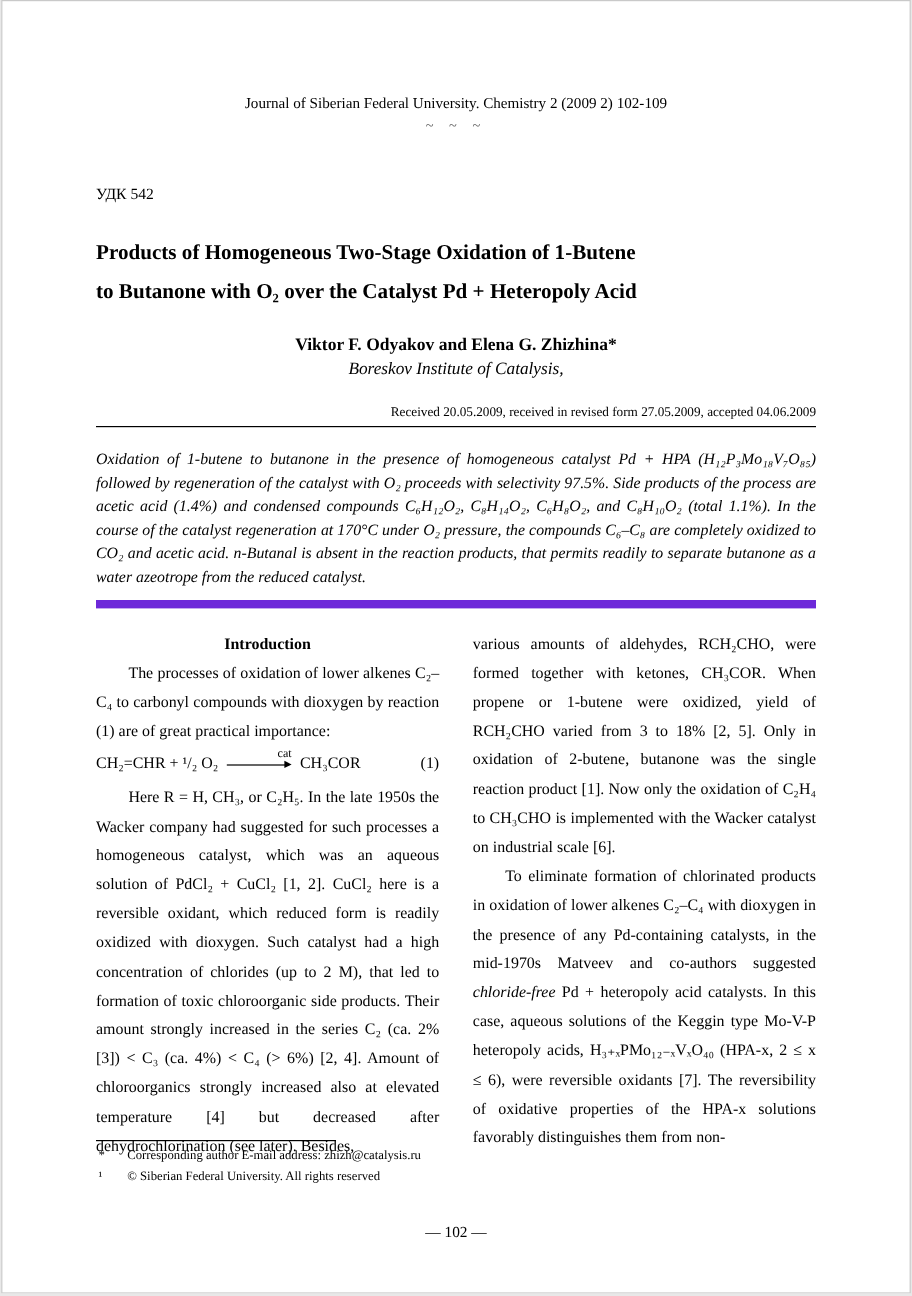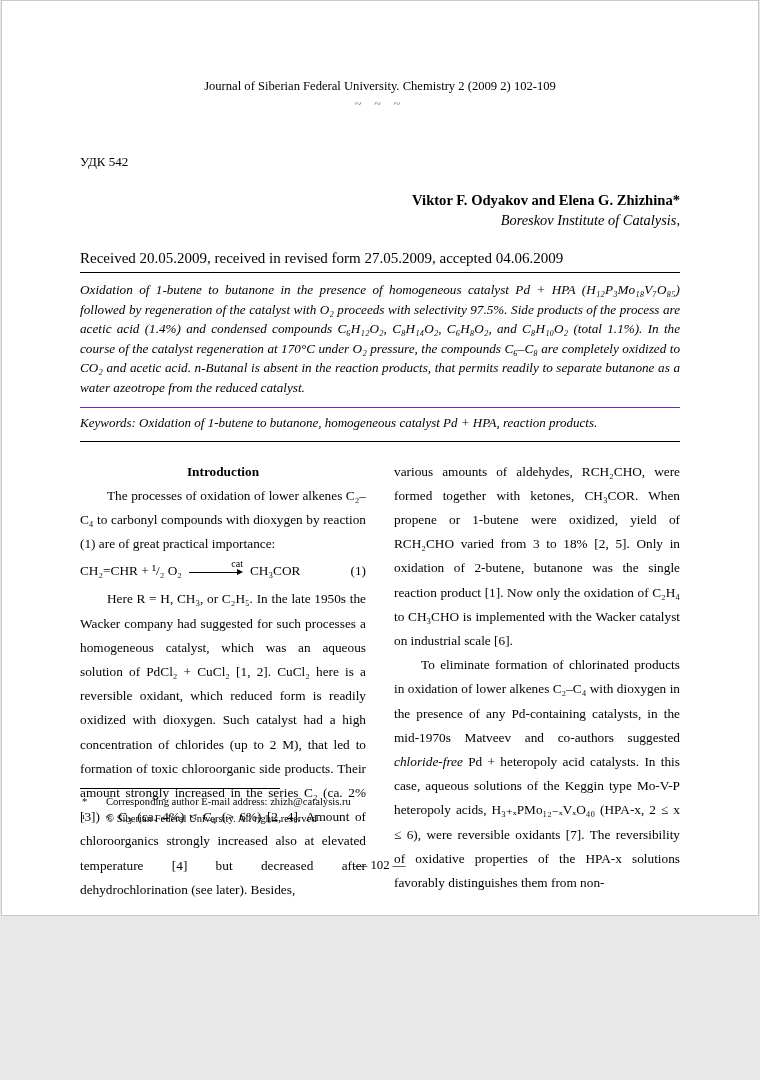--- a/index.html
+++ b/index.html
@@ -1,40 +1,40 @@
 <!DOCTYPE html>
 <html><head>
 <meta charset="utf-8">
 <style>
   html, body { margin: 0; padding: 0; background: #e8e8e8; }
   .page {
     position: relative;
     width: 758px;
-    height: 916px;
+    height: 1078px;
     margin: 0 auto;
     background: #ffffff;
     border: 1px solid #c9c9c9;
     font-family: "Liberation Serif", "DejaVu Serif", serif;
     color: #000000;
     box-sizing: border-box;
     overflow: hidden;
   }
   .content { padding: 0 78px; }
   .journal-header { padding-top: 78px; text-align: center; font-size: 12.6px; }
   .ornament { text-align: center; font-size: 12px; letter-spacing: 5px; margin-top: 3px; color: #666; }
   .udk { margin-top: 42px; font-size: 13px; }
   .title { margin: 24px 0 0 0; font-size: 17.6px; font-weight: bold; line-height: 32px; }
-  .authors { margin-top: 20px; text-align: right; font-weight: bold; font-size: 14.6px; line-height: 20px; }
-  .affil { text-align: right; font-style: italic; font-size: 14.4px; line-height: 20px; }
-  .received { margin-top: 20px; text-align: left; font-size: 15px; }
+  .authors { margin-top: 20px; text-align: center; font-weight: bold; font-size: 14.6px; line-height: 20px; }
+  .affil { text-align: center; font-style: italic; font-size: 14.4px; line-height: 20px; }
+  .received { margin-top: 20px; text-align: right; font-size: 11px; }
   .abstract-block {
     margin-top: 5px;
     border-top: 1px solid #000;
-    border-bottom: 1px solid #6d28d9;
-    padding: 7px 0 9px;
+    border-bottom: 7px solid #6d28d9;
+    padding: 17px 0 9px;
   }
   .abstract { font-style: italic; font-size: 13.2px; line-height: 19.6px; text-align: justify; margin: 0; }
   .keywords-block { border-bottom: 1px solid #000; padding: 7px 0 10px; }
   .keywords { font-style: italic; font-size: 13px; margin: 0; }
   .columns { display: flex; gap: 28px; margin-top: 18px; }
   .col { flex: 1; min-width: 0; font-size: 13.3px; line-height: 24.2px; text-align: justify; }
   .col p { margin: 0; }
   .indent { text-indent: 27px; }
   .sec-head { text-align: center; font-weight: bold; font-size: 13.3px; margin: 0; }
   .equation { display: flex; align-items: center; font-size: 13.3px; line-height: normal; margin: 5px 0 7px; }
@@ -61,33 +61,31 @@
 <body>
 
 <div class="page">
   <div class="content">
 
     <div class="journal-header">Journal of Siberian Federal University. Chemistry 2 (2009 2) 102-109</div>
     <div class="ornament">~ ~ ~</div>
 
     <div class="udk">УДК 542</div>
 
+    <h1 class="title"><span>Products of Homogeneous Two-Stage Oxidation of 1-Butene</span><br><span>to Butanone with O₂ over the Catalyst Pd + Heteropoly Acid</span></h1>
 
     <div class="authors">Viktor F. Odyakov and Elena G. Zhizhina*</div>
     <div class="affil">Boreskov Institute of Catalysis,</div>
 
     <div class="received">Received 20.05.2009, received in revised form 27.05.2009, accepted 04.06.2009</div>
 
     <div class="abstract-block">
       <p class="abstract">Oxidation of 1-butene to butanone in the presence of homogeneous catalyst Pd + HPA (H₁₂P₃Mo₁₈V₇O₈₅) followed by regeneration of the catalyst with O₂ proceeds with selectivity 97.5%. Side products of the process are acetic acid (1.4%) and condensed compounds C₆H₁₂O₂, C₈H₁₄O₂, C₆H₈O₂, and C₈H₁₀O₂ (total 1.1%). In the course of the catalyst regeneration at 170°C under O₂ pressure, the compounds C₆–C₈ are completely oxidized to CO₂ and acetic acid. n-Butanal is absent in the reaction products, that permits readily to separate butanone as a water azeotrope from the reduced catalyst.</p>
     </div>
 
-    <div class="keywords-block">
-      <p class="keywords">Keywords: Oxidation of 1-butene to butanone, homogeneous catalyst Pd + HPA, reaction products.</p>
-    </div>
 
     <div class="columns">
 
       <div class="col">
         <p class="sec-head">Introduction</p>
         <p class="indent">The processes of oxidation of lower alkenes C₂–C₄ to carbonyl compounds with dioxygen by reaction (1) are of great practical importance:</p>
         <div class="equation">
           <span>CH₂=CHR + ¹/₂ O₂</span>
           <span class="eq-arrow">
             <span class="eq-cat">cat</span>

